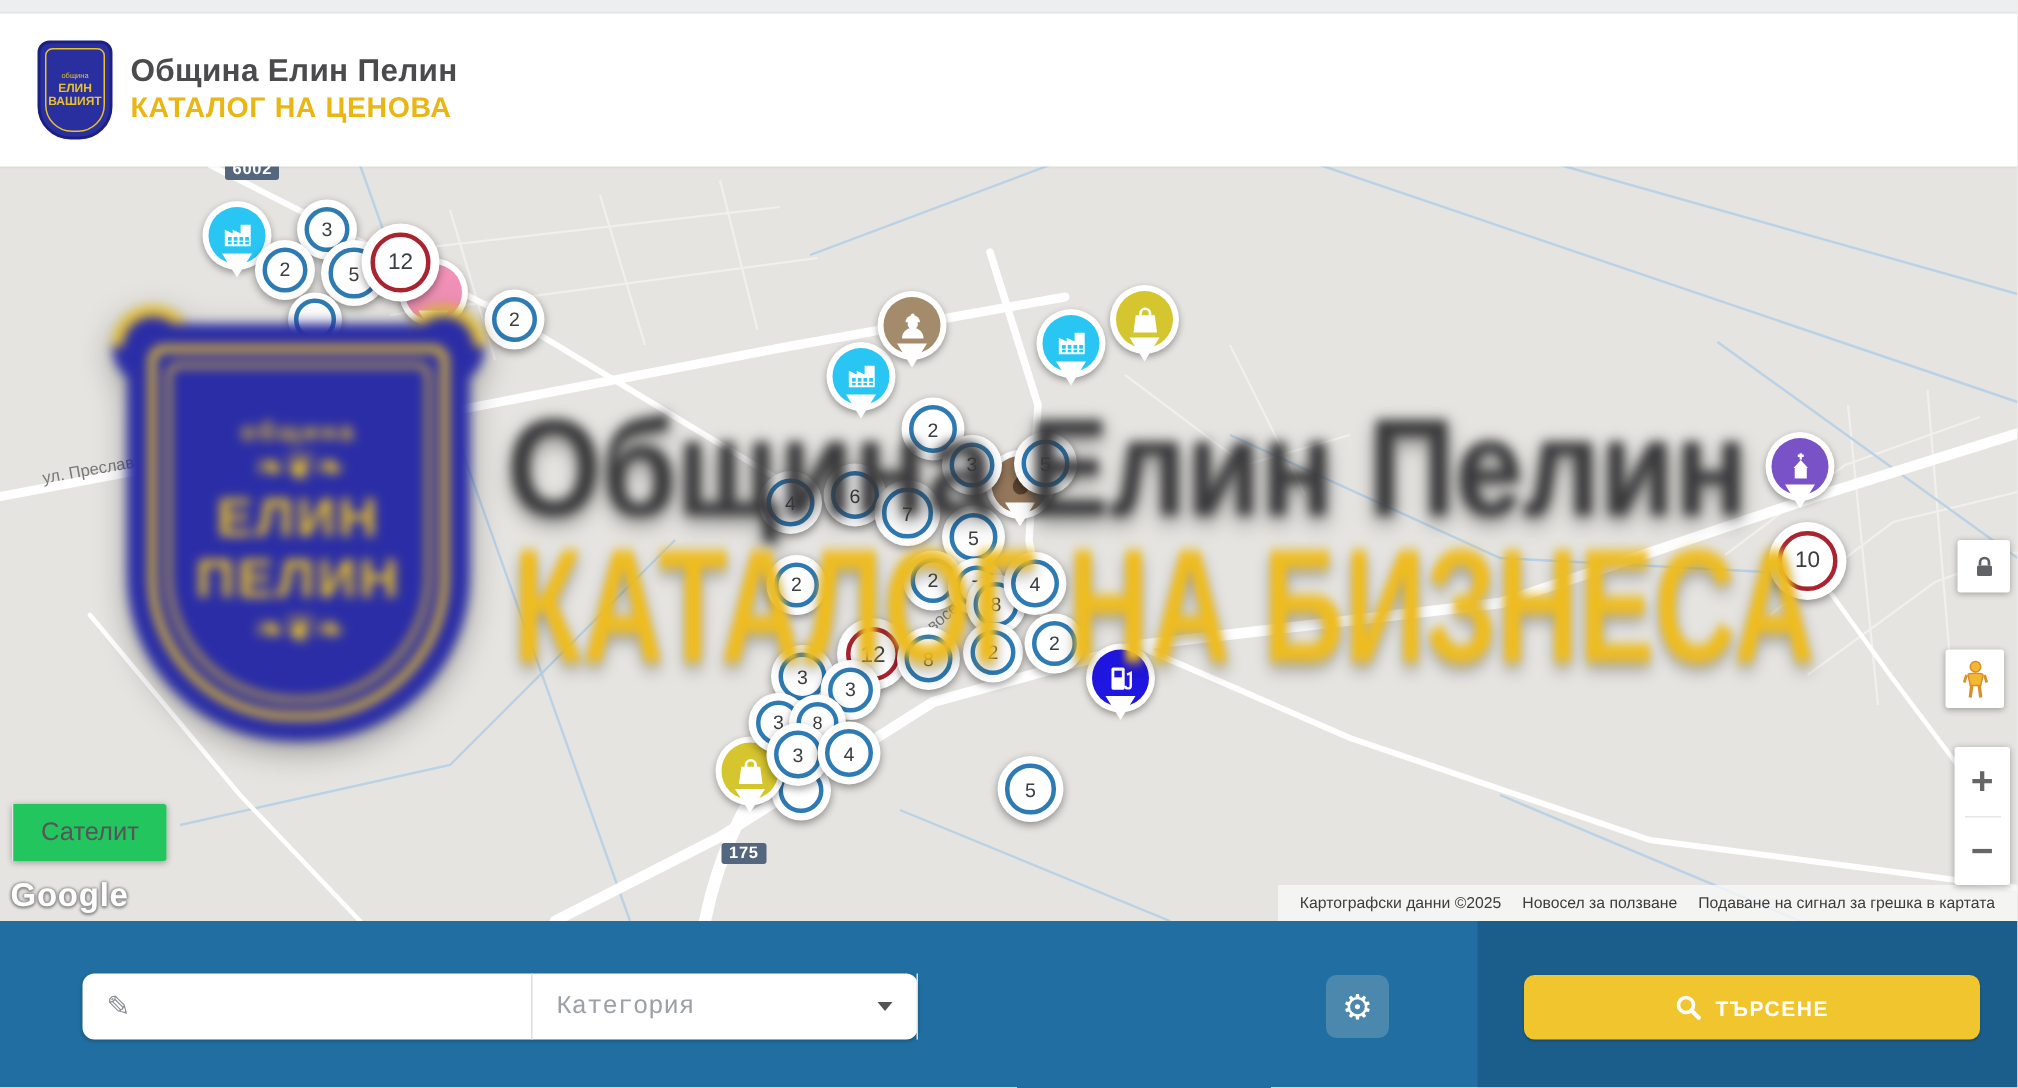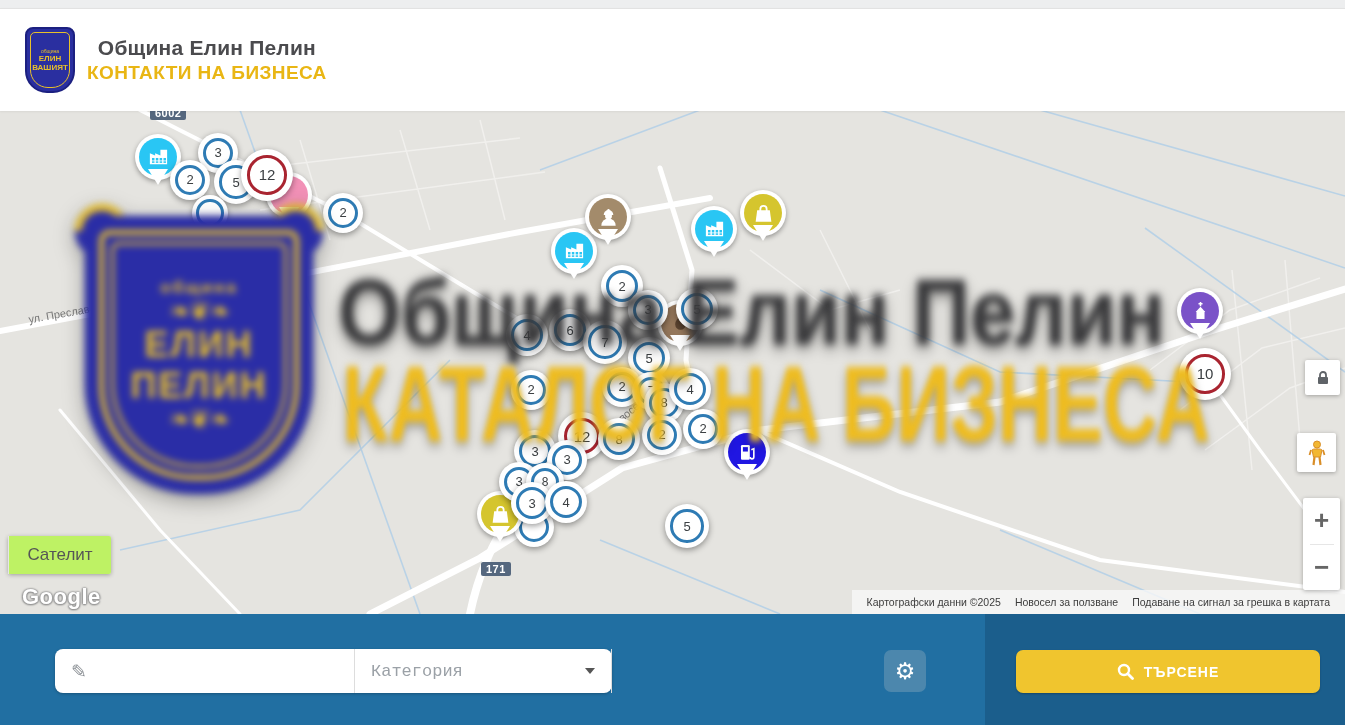--- a/index.html
+++ b/index.html
@@ -9,21 +9,21 @@
   .header{position:absolute;top:8px;left:0;right:0;height:102px;background:#ffffff;
           border-top:1px solid #e2e2e2;box-shadow:0 1px 2px rgba(0,0,0,.06);
           display:flex;align-items:center;justify-content:space-between;z-index:20;}
   .brand{display:flex;align-items:center;margin-left:25px;}
   .logo-shield{position:relative;width:46px;height:62px;background:#2a2fa0;
                border-radius:8px 8px 22px 22px;border:2px solid #1c2080;
                display:flex;flex-direction:column;align-items:center;justify-content:center;}
   .logo-shield .inner{position:absolute;inset:3px;border:1.5px solid #e8c02a;border-radius:5px 5px 18px 18px;}
   .logo-shield .t1{font-size:5px;color:#e8c02a;line-height:1.2;}
   .logo-shield .t2{font-size:8px;font-weight:bold;color:#e8c02a;line-height:1.15;}
-  .brand-text{margin-left:12px;display:flex;flex-direction:column;text-align:center;}
+  .brand-text{margin-left:12px;display:flex;flex-direction:column;}
   .brand-title{font-size:21px;font-weight:bold;color:#4b4b4e;letter-spacing:.2px;}
   .brand-sub{font-size:19px;font-weight:bold;color:#e9b614;letter-spacing:.4px;margin-top:2px;}
   .nav{display:flex;align-items:center;margin-right:25px;gap:37px;}
   .nav-item{font-size:15px;font-weight:bold;color:#3e3e46;letter-spacing:-0.2px;cursor:pointer;white-space:nowrap;}
 
   
   .map{position:absolute;top:110px;left:0;width:1345px;height:504px;background:#e5e4e0;overflow:hidden;}
   .map svg.base{position:absolute;top:0;left:0;}
   .street-label{position:absolute;font-size:11px;color:#787878;white-space:nowrap;z-index:2;}
   .road-badge{position:absolute;background:#55677e;color:#fff;font-size:11px;font-weight:bold;
@@ -60,24 +60,24 @@
   .wm-shield .curl.l{left:-10px;}
   .wm-shield .curl.r{right:-10px;transform:rotate(-45deg) scaleX(-1);}
   .wm-shield .content{position:absolute;inset:0;display:flex;flex-direction:column;align-items:center;
                       justify-content:center;color:#e8c02a;text-align:center;}
   .wm-shield .s1{font-size:17px;letter-spacing:2px;font-weight:bold;}
   .wm-shield .nm{font-size:36px;font-weight:bold;line-height:1.15;letter-spacing:2px;}
   .wm-shield .orn{font-size:26px;line-height:1;color:#e8c02a;letter-spacing:-2px;}
 
   
   .maptype{position:absolute;left:8px;top:426px;display:flex;z-index:8;box-shadow:0 1px 4px rgba(0,0,0,.3);border-radius:2px;}
-  .maptype .btn{background:#bef264;height:38px;display:flex;align-items:center;justify-content:center;
+  .maptype .btn{background:#22c55e;height:38px;display:flex;align-items:center;justify-content:center;
                 font-size:17px;cursor:pointer;}
   .maptype .btn.sat{width:102px;color:#565656;border-left:1px solid #e6e6e6;border-radius:0 2px 2px 0;}
-  .glogo{position:absolute;left:22px;top:474px;font-size:22px;font-weight:bold;color:#fff;z-index:8;letter-spacing:.5px;
+  .glogo{position:absolute;left:7px;top:474px;font-size:22px;font-weight:bold;color:#fff;z-index:8;letter-spacing:.5px;
          text-shadow:0 0 2px #9a9a9a,0 1px 2px #8a8a8a,1px 0 2px #9a9a9a,-1px 0 2px #9a9a9a;cursor:pointer;}
   .attrib{position:absolute;right:0;bottom:0;height:24px;background:rgba(248,248,248,.78);
           display:flex;align-items:center;gap:0;z-index:8;font-size:10.5px;color:#3c3c3c;padding:0 8px;}
   .attrib span{padding:0 7px;white-space:nowrap;}
   .ctl-box{position:absolute;background:#fff;box-shadow:0 1px 4px rgba(0,0,0,.3);border-radius:2px;z-index:8;
            display:flex;align-items:center;justify-content:center;cursor:pointer;}
   .lockbox{left:1305px;top:250px;width:35px;height:35px;}
   .pegbox{left:1297px;top:323px;width:39px;height:39px;}
   .zoombox{left:1303px;top:388px;width:37px;height:92px;flex-direction:column;justify-content:space-between;padding:0;}
   .zoombtn{width:100%;height:45px;display:flex;align-items:center;justify-content:center;
@@ -114,21 +114,21 @@
   <div class="header">
     <div class="brand">
       <div class="logo-shield">
         <div class="inner"></div>
         <div class="t1">община</div>
         <div class="t2">ЕЛИН</div>
         <div class="t2">ВАШИЯТ</div>
       </div>
       <div class="brand-text">
         <span class="brand-title">Община Елин Пелин</span>
-        <span class="brand-sub">КОНТАКТИ НА БИЗНЕСА</span>
+        <span class="brand-sub">КАТАЛОГ НА ЦЕНОВА</span>
       </div>
     </div>
   </div>
 
   <div class="map">
     <svg class="base" width="1345" height="504" viewBox="0 0 1345 504">
       <rect width="1345" height="504" fill="#e5e4e0"></rect>
 
       <g stroke="#f2f1ee" stroke-width="1.5" fill="none" opacity="0.9">
         <path d="M240 60 L520 28 M260 100 L545 62 M300 30 L330 130 M400 20 L430 120 M480 10 L505 110"></path>
@@ -156,21 +156,21 @@
         <path d="M470 504 C480 455 500 415 532 378" stroke-width="8"></path>
         <path d="M762 322 L900 382 L1100 450 L1345 482" stroke-width="4"></path>
         <path d="M1205 264 L1260 340 L1320 420" stroke-width="3"></path>
         <path d="M60 300 L160 420 L240 504" stroke-width="3"></path>
       </g>
     </svg>
 
     <span class="street-label" style="left:28px;top:198px;transform:rotate(-10deg);">ул. Преслав</span>
     <span class="street-label" style="left:588px;top:330px;transform:rotate(-40deg);transform-origin:left center;">бул. „Новосел</span>
     <span class="road-badge" style="left:150px;top:-4px;">6002</span>
-    <span class="road-badge" style="left:481px;top:452px;">171</span>
+    <span class="road-badge" style="left:481px;top:452px;">175</span>
 
     <div id="markers">
         <div class="pin" style="left: 266px; top: 62px; z-index: 1;">
           <div class="dot" style="background: rgb(242, 145, 183); color: rgb(242, 145, 183);"></div>
         </div>
         <div class="pin" style="left: 135px; top: 24px; z-index: 2;">
           <div class="dot" style="background: rgb(41, 198, 244); color: rgb(41, 198, 244);">
             <svg viewBox="0 0 24 24">
               <path fill="#fff" d="M3 19V7.5L8.5 10V7.5L14 10V4h7v15z"></path>
               <g fill="currentColor">

